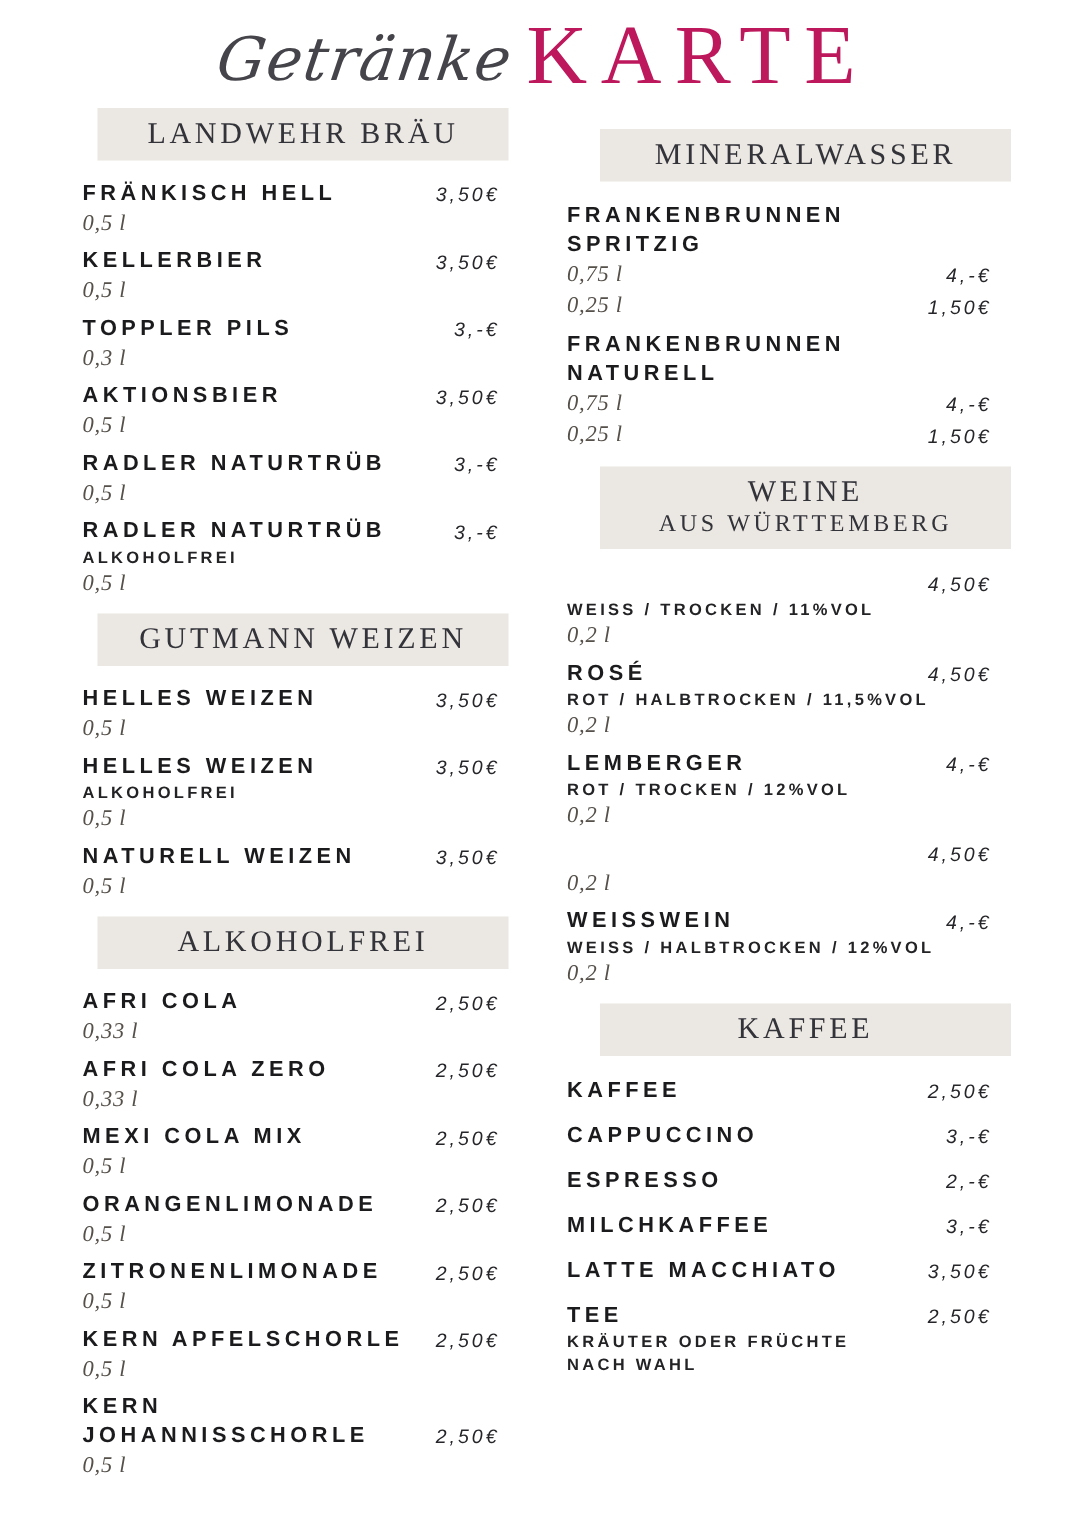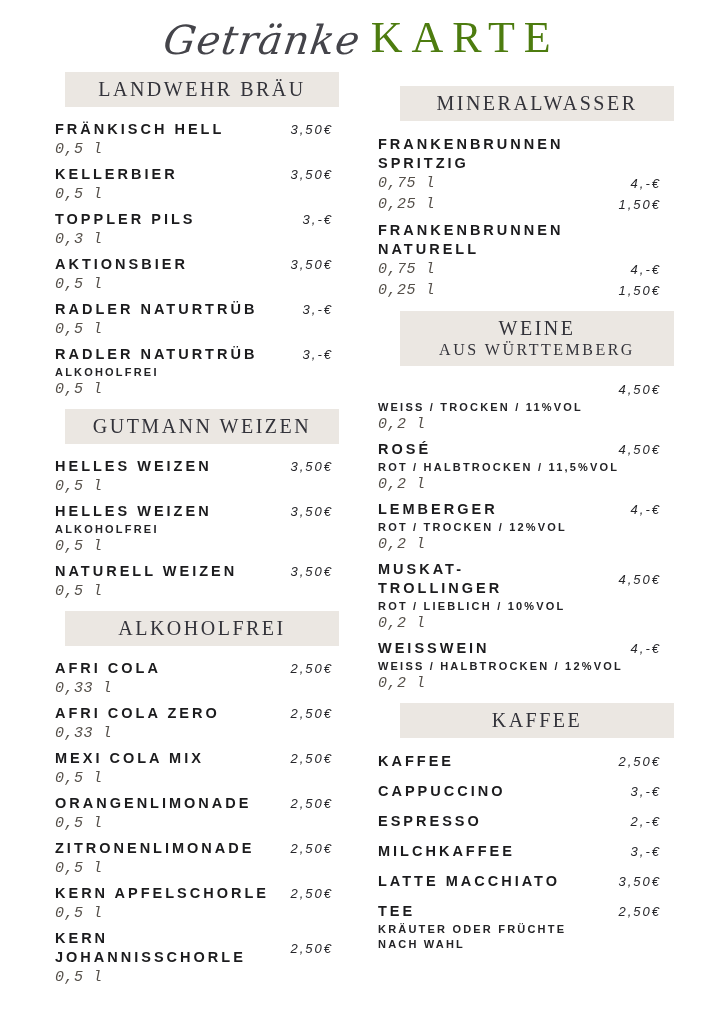--- a/index.html
+++ b/index.html
@@ -9,21 +9,21 @@
   }
   .page{position:relative;width:724px;height:1024px;background:#ffffff}
 
   
   .title{display:flex;align-items:center;justify-content:center;height:66px;margin-top:4px}
   .title .script{
     font-family:"DejaVu Serif",serif;font-style:italic;font-size:40px;color:#44444a;
     transform:skewX(-8deg);letter-spacing:1px;margin-right:10px;margin-top:6px;
   }
   .title .main{
-    font-family:"Liberation Serif",serif;font-size:44px;letter-spacing:9px;color:#4d7c0f;text-align:right;
+    font-family:"Liberation Serif",serif;font-size:56px;letter-spacing:9px;color:#be185d;text-align:right;
   }
 
   
   .cols{display:flex;align-items:flex-start}
   .col{box-sizing:border-box}
   .col-left{width:286px;margin-left:55px;padding-top:2px}
   .col-right{width:296px;margin-left:37px;padding-top:16px}
 
   
   .menu-section{margin-bottom:10px}
@@ -32,37 +32,37 @@
     font-family:"Liberation Serif",serif;color:#33333a;margin-bottom:13px;
   }
   .col-left .sec-header{margin-left:10px;margin-right:2px}
   .col-right .sec-header{margin-left:22px;margin-right:0;margin-bottom:14px}
   .sec-h1{font-size:20px;letter-spacing:2.5px;line-height:22px}
   .sec-h2{font-size:16px;letter-spacing:2.5px;line-height:18px;margin-top:2px}
 
   
   .item{margin-bottom:6px}
   .item.no-vol{margin-bottom:11px}
-  .irow{display:flex;align-items:center}
+  .irow{display:flex;align-items:flex-end}
   .col-left .irow{padding-right:8px}
   .col-right .irow{padding-right:13px}
   .iname{flex:1 1 auto}
   .iname-line{
     font-size:14.5px;font-weight:bold;letter-spacing:3px;line-height:19px;color:#1b1b1d;
   }
   .iprice{
     margin-left:auto;white-space:nowrap;font-style:italic;font-size:13px;
     letter-spacing:2px;line-height:19px;color:#26262a;padding-left:8px;
   }
   .isub{
     font-size:11px;font-weight:bold;letter-spacing:2.2px;line-height:14px;
     margin-top:1px;color:#232326;
   }
   .ivol{
-    font-family:Liberation Mono, monospace;font-style:italic;font-size:15px;
+    font-family:Liberation Serif, serif;font-style:italic;font-size:15px;
     color:#55504a;line-height:19px;margin-top:1px;letter-spacing:0.5px;
   }
   .vrow{display:flex;align-items:flex-start;padding-right:13px;line-height:21px}
   .vrow .ivol{line-height:21px;margin-top:0}
   .vrow .iprice{line-height:21px}
 </style>
 </head>
 <body>
 
 <div class="page">
@@ -300,27 +300,22 @@
               <div class="iname">
                 <div class="iname-line">LEMBERGER</div>
               </div>
               <div class="iprice">4,-€</div>
             </div>
             <div class="isub">ROT / TROCKEN / 12%VOL</div>
             <div class="ivol">0,2 l</div>
           </div>
           <div class="item">
             <div class="irow">
-              <div class="iname">
-                <div class="iname-line">MUSKAT-</div>
-                <div class="iname-line">TROLLINGER</div>
-              </div>
               <div class="iprice">4,50€</div>
             </div>
-            <div class="isub">ROT / LIEBLICH / 10%VOL</div>
             <div class="ivol">0,2 l</div>
           </div>
           <div class="item">
             <div class="irow">
               <div class="iname">
                 <div class="iname-line">WEISSWEIN</div>
               </div>
               <div class="iprice">4,-€</div>
             </div>
             <div class="isub">WEISS / HALBTROCKEN / 12%VOL</div>

